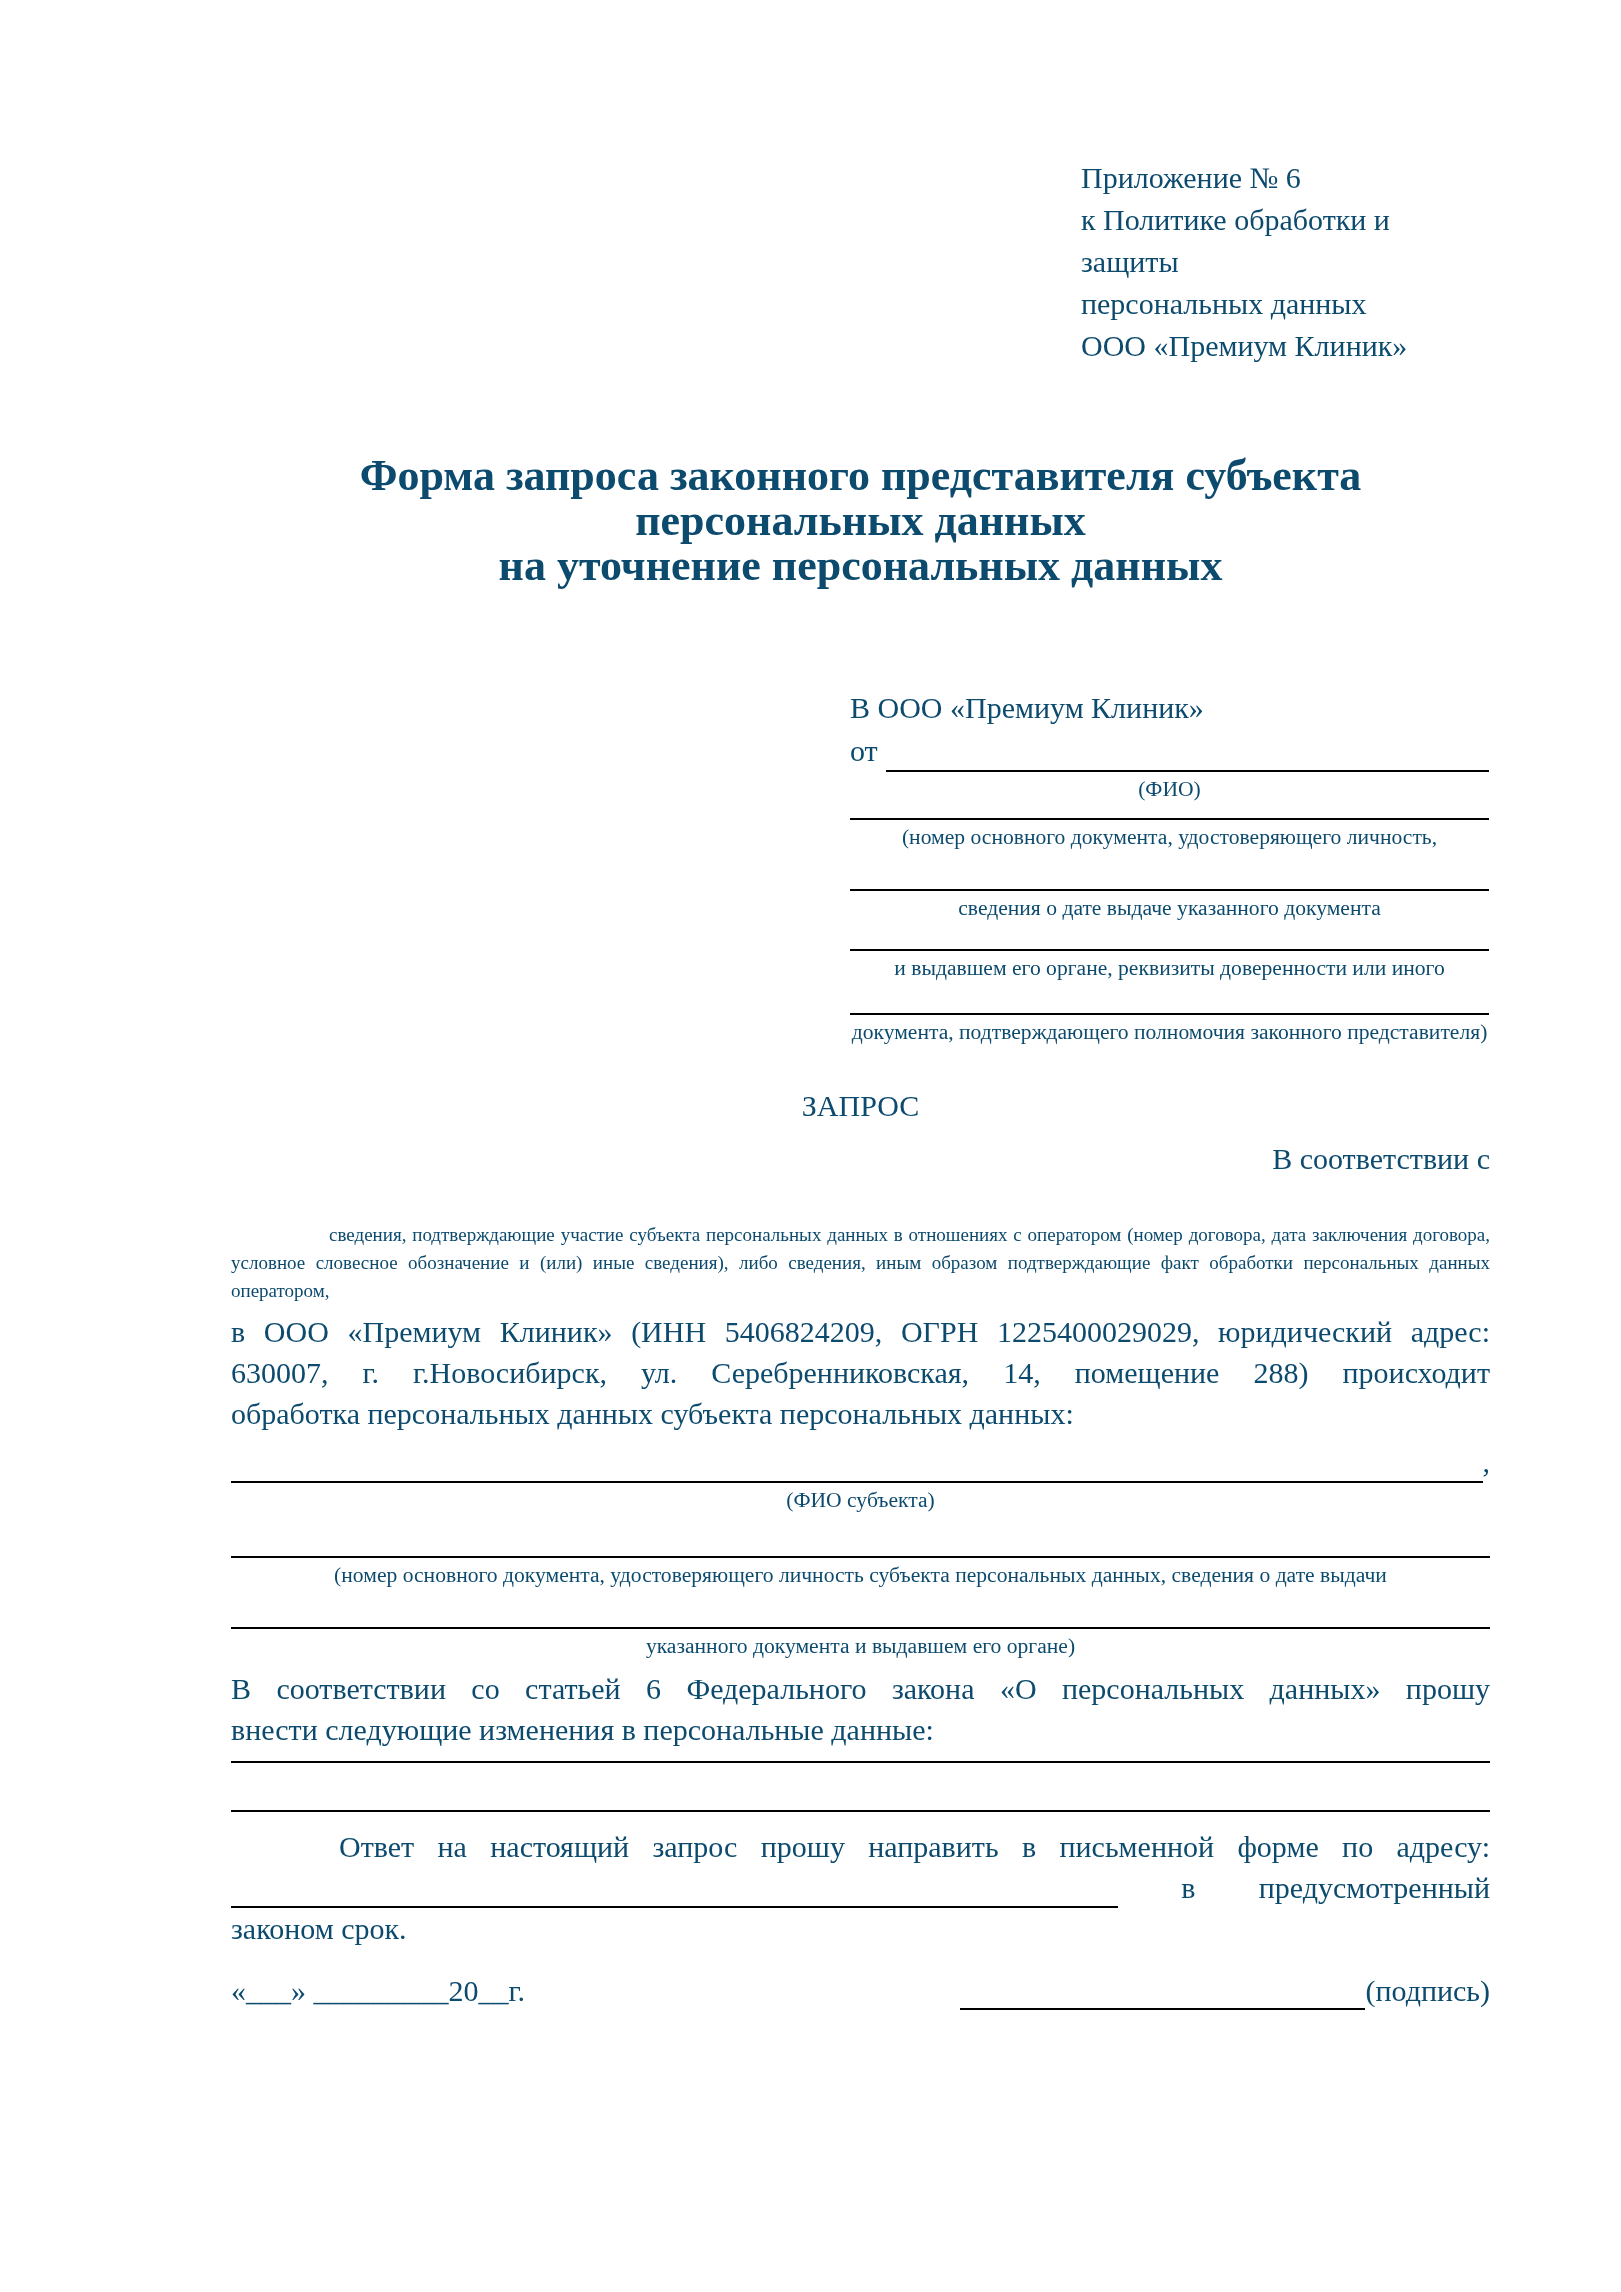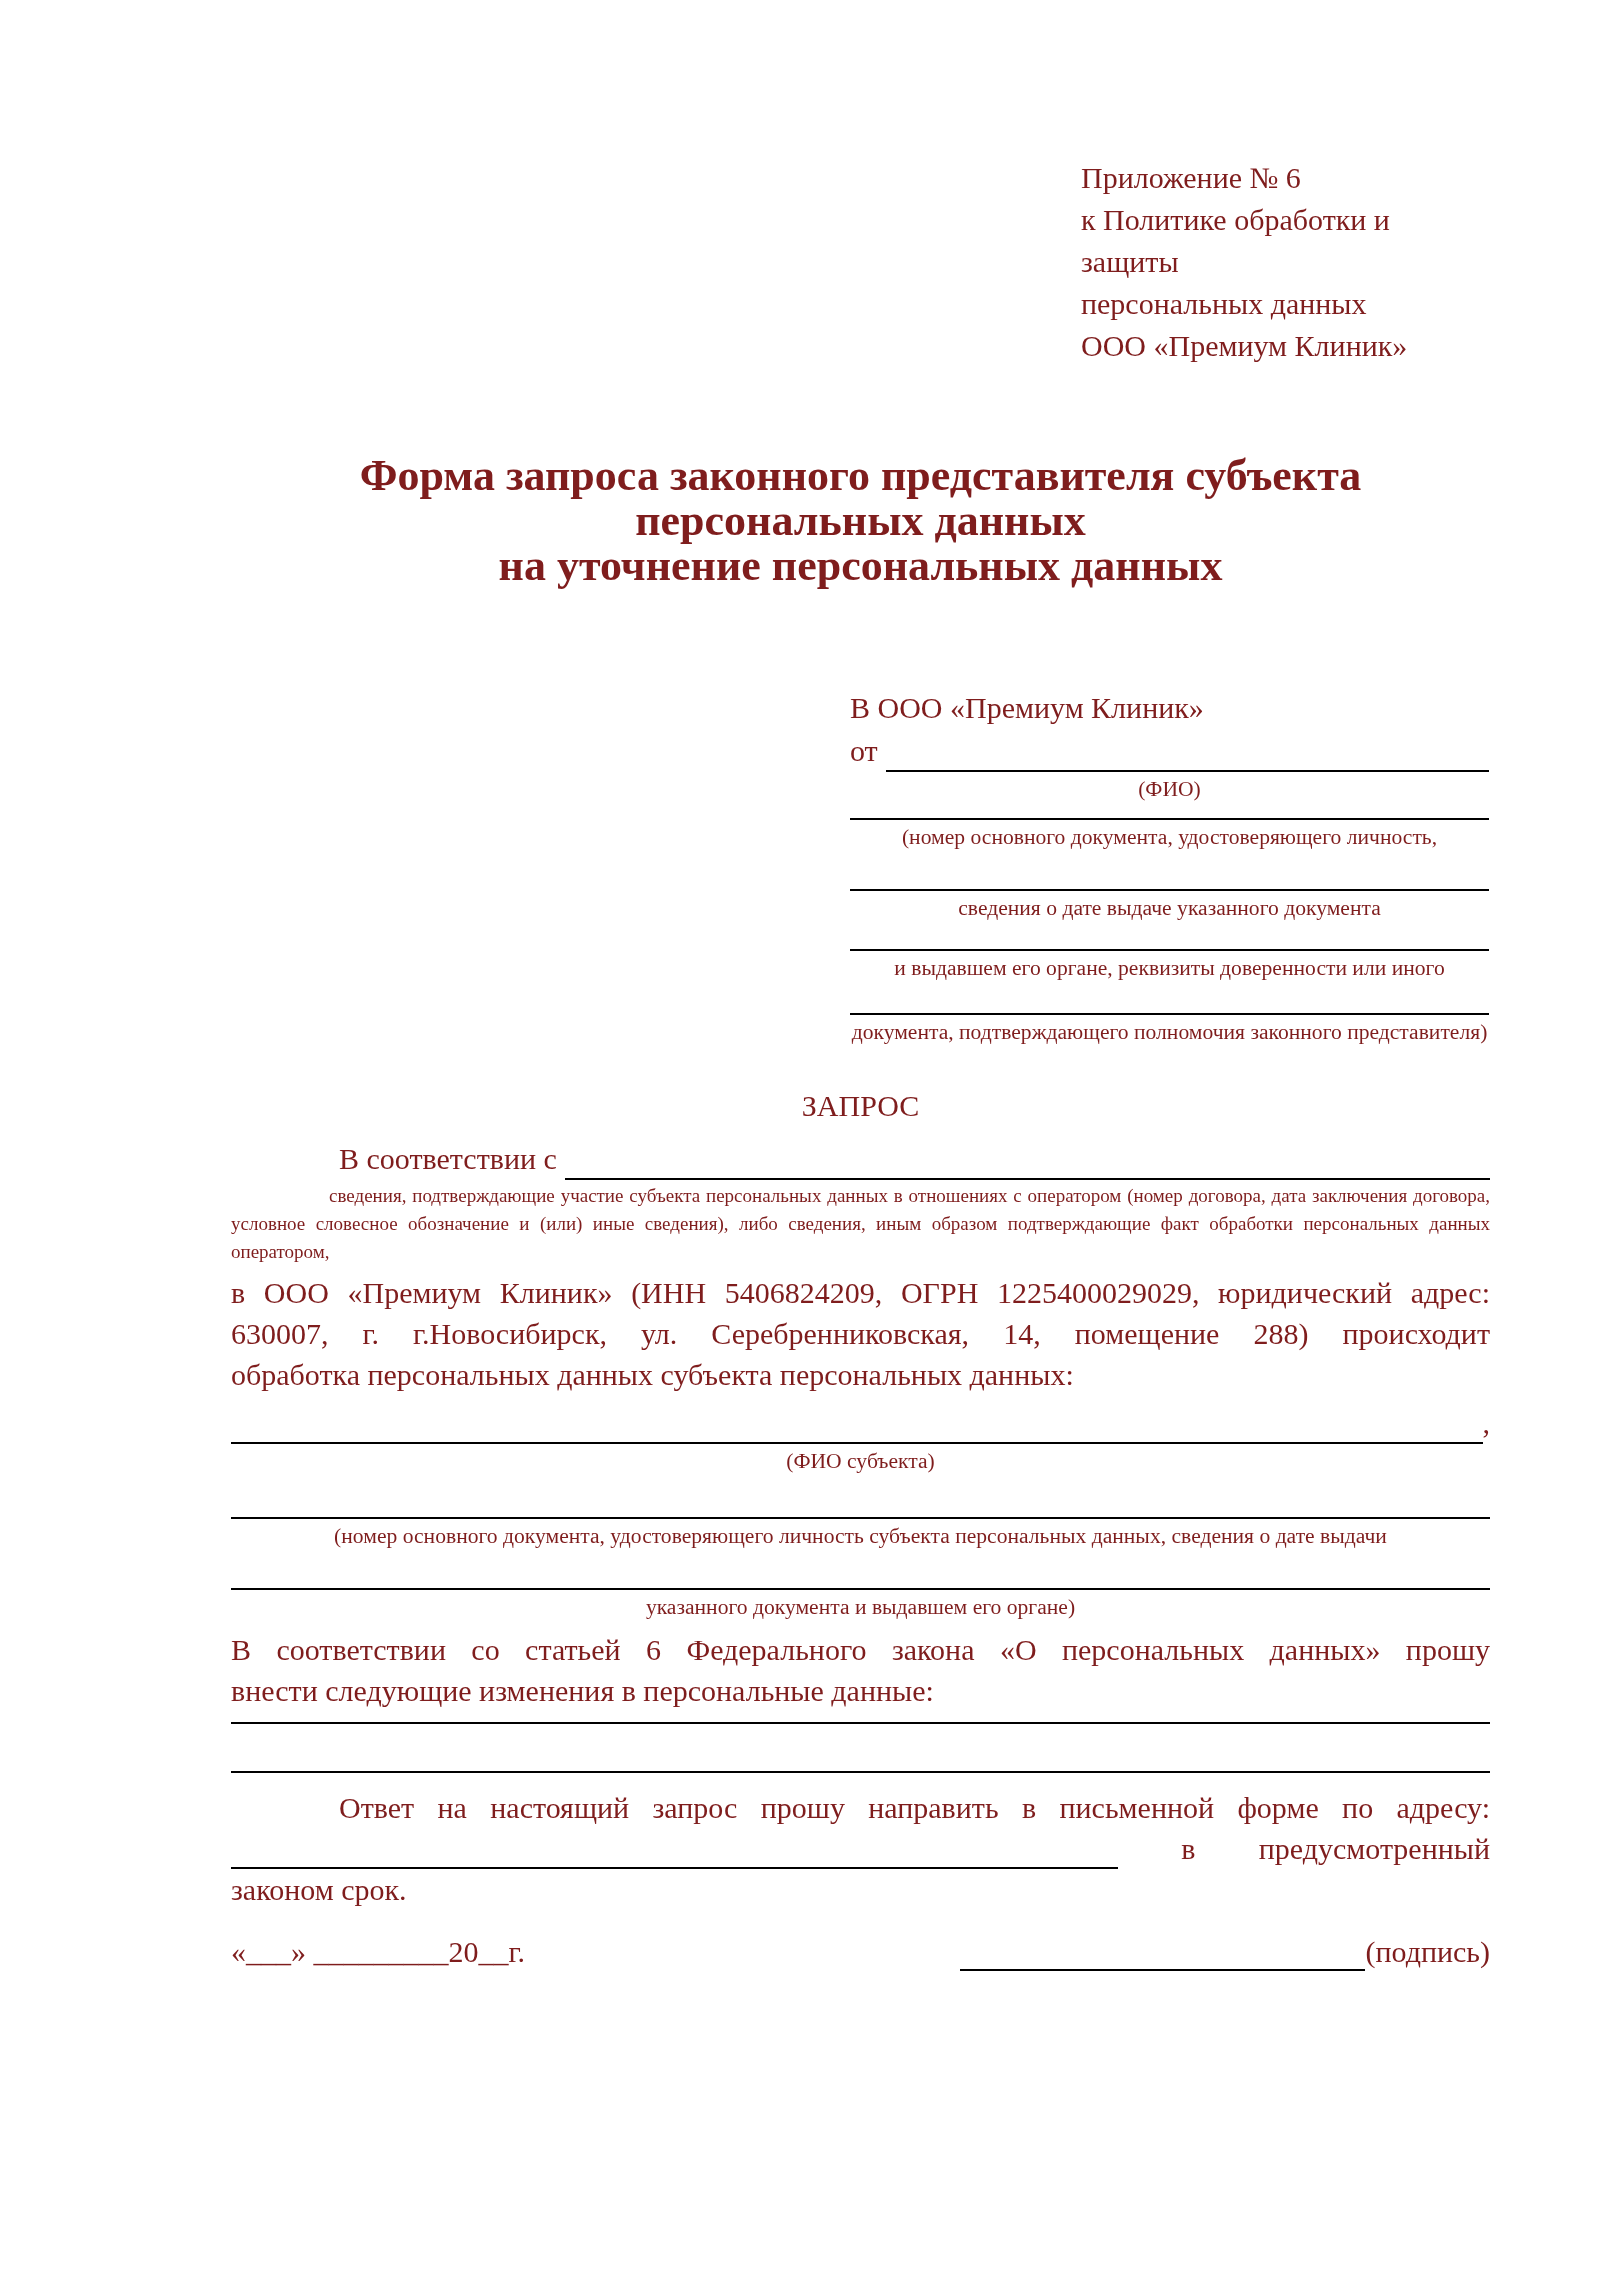--- a/index.html
+++ b/index.html
@@ -2,21 +2,21 @@
 <html lang="ru"><head>
 <meta charset="utf-8">
 <style>
   html, body { margin: 0; padding: 0; background: #ffffff; }
   .page {
     position: relative;
     width: 1621px;
     height: 2293px;
     box-sizing: border-box;
     background: #ffffff;
-    color: #7f1d1d;
+    color: #0c4a6e;
     font-family: "Liberation Serif", "DejaVu Serif", serif;
     font-size: 30px;
     padding: 157px 131px 0 231px;
     overflow: hidden;
   }
   .appendix-header {
     margin-left: 850px;
     line-height: 42px;
   }
   .form-title {
@@ -57,20 +57,21 @@
     margin-top: 39px;
     text-align: center;
     line-height: 43px;
   }
   .accordance-row {
     display: flex;
     align-items: flex-end;
     line-height: 43px;
     margin-top: 9.8px;
     padding-left: 108px;
+    flex-direction: column;
   }
   .fine-print {
     margin-top: 2px;
     font-size: 19px;
     line-height: 28px;
     text-align: justify;
     text-indent: 98px;
   }
   .body-line {
     line-height: 41px;

